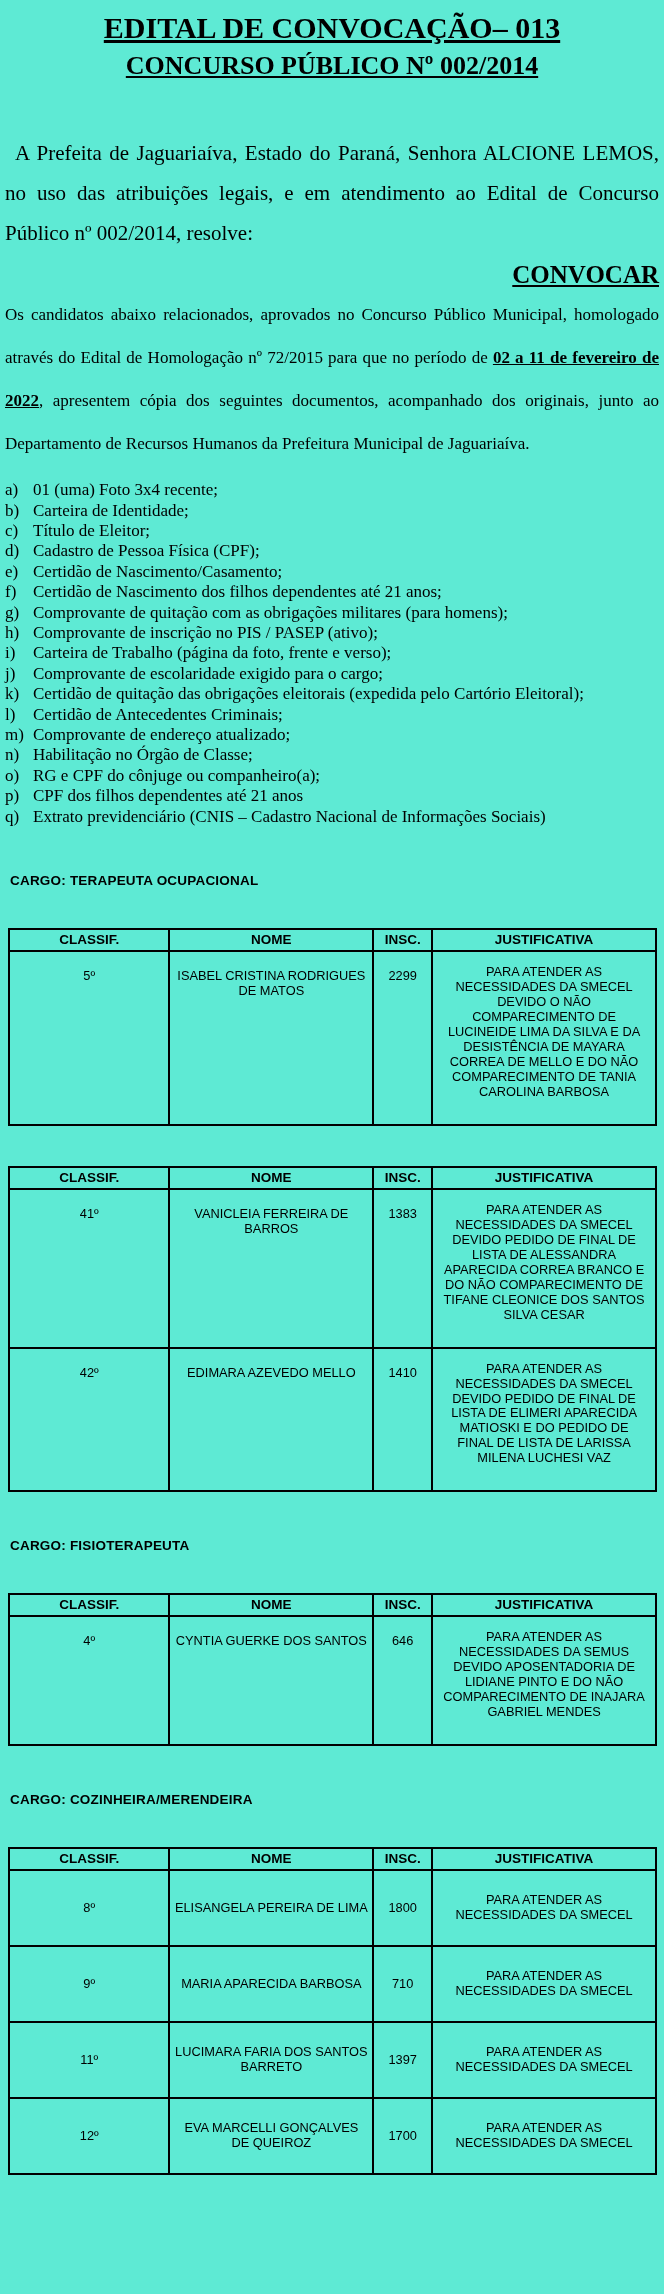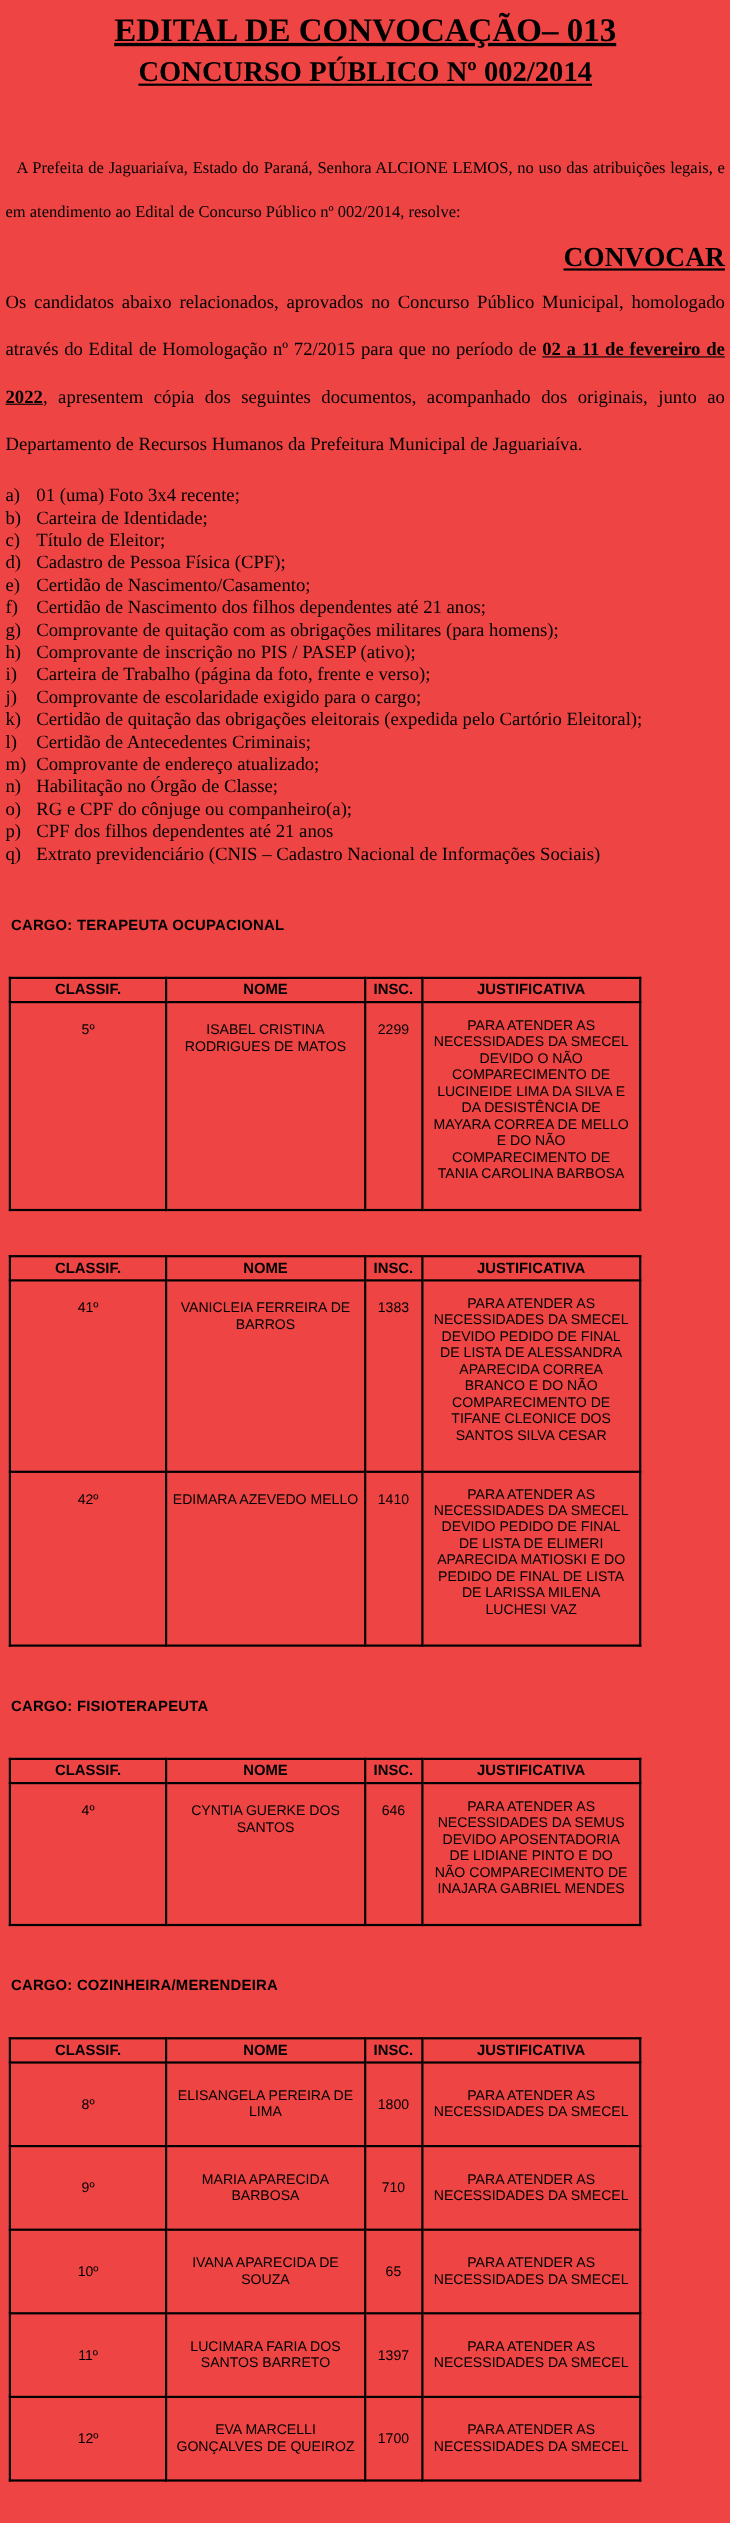--- a/index.html
+++ b/index.html
@@ -1,32 +1,32 @@
 <!DOCTYPE html>
 <html lang="pt-BR"><head>
 <meta charset="utf-8">
 <style>
   html, body { margin: 0; padding: 0; background: #ffffff; }
   .page {
     position: relative;
     width: 664px;
     min-height: 2294px;
     box-sizing: border-box;
-    background: #ef4444;
+    background: #5eead4;
     color: #000000;
     font-family: "Liberation Serif", serif;
     padding: 10px 5px 14px 5px;
     overflow: hidden;
   }
   .title1 { text-align: center; font-weight: bold; font-size: 30px; line-height: 1.2; }
   .title1 .u, .title2 .u, .convocar .u { text-decoration: underline; }
   .title2 { text-align: center; font-weight: bold; font-size: 26px; line-height: 1.2; margin-top: 4px; }
   .intro {
     margin: 52px 0 0 0;
-    font-size: 15px;
+    font-size: 21px;
     line-height: 40px;
     text-align: justify;
     text-indent: 10px;
   }
   .convocar { text-align: right; font-weight: bold; font-size: 25px; margin-top: 8px; }
   .body2 { margin: 4px 0 0 0; font-size: 17px; line-height: 43px; text-align: justify; }
   .hl { font-weight: bold; text-decoration: underline; }
   .doc-list { margin-top: 15px; font-size: 17px; line-height: 20.4px; }
   .doc-item { display: flex; }
   .doc-label { flex: 0 0 28px; }
@@ -35,21 +35,21 @@
   .cargo-heading {
     font-family: "Liberation Sans", sans-serif;
     font-weight: bold;
     font-size: 13.5px;
     margin: 46px 0 0 5px;
     letter-spacing: 0.2px;
   }
   table.cargo-table {
     border-collapse: collapse;
     table-layout: fixed;
-    width: 575px;
+    width: 649px;
     margin: 40px 0 0 3px;
   }
   .cargo-table col.c1 { width: 24.8%; }
   .cargo-table col.c2 { width: 31.5%; }
   .cargo-table col.c3 { width: 9.1%; }
   .cargo-table col.c4 { width: 34.6%; }
   .cargo-table th, .cargo-table td { border: 2px solid #000; }
   .cargo-table th {
     font-family: "Liberation Sans", sans-serif;
     font-size: 13.5px;
@@ -296,26 +296,20 @@
     <td class="td-just">PARA ATENDER AS NECESSIDADES DA SMECEL</td>
   </tr>
 
   <tr>
     <td class="td-classif">9º</td>
     <td class="td-nome">MARIA APARECIDA BARBOSA</td>
     <td class="td-insc">710</td>
     <td class="td-just">PARA ATENDER AS NECESSIDADES DA SMECEL</td>
   </tr>
 
-  <tr>
-    <td class="td-classif">10º</td>
-    <td class="td-nome">IVANA APARECIDA DE SOUZA</td>
-    <td class="td-insc">65</td>
-    <td class="td-just">PARA ATENDER AS NECESSIDADES DA SMECEL</td>
-  </tr>
 
   <tr>
     <td class="td-classif">11º</td>
     <td class="td-nome">LUCIMARA FARIA DOS SANTOS BARRETO</td>
     <td class="td-insc">1397</td>
     <td class="td-just">PARA ATENDER AS NECESSIDADES DA SMECEL</td>
   </tr>
 
   <tr>
     <td class="td-classif">12º</td>

